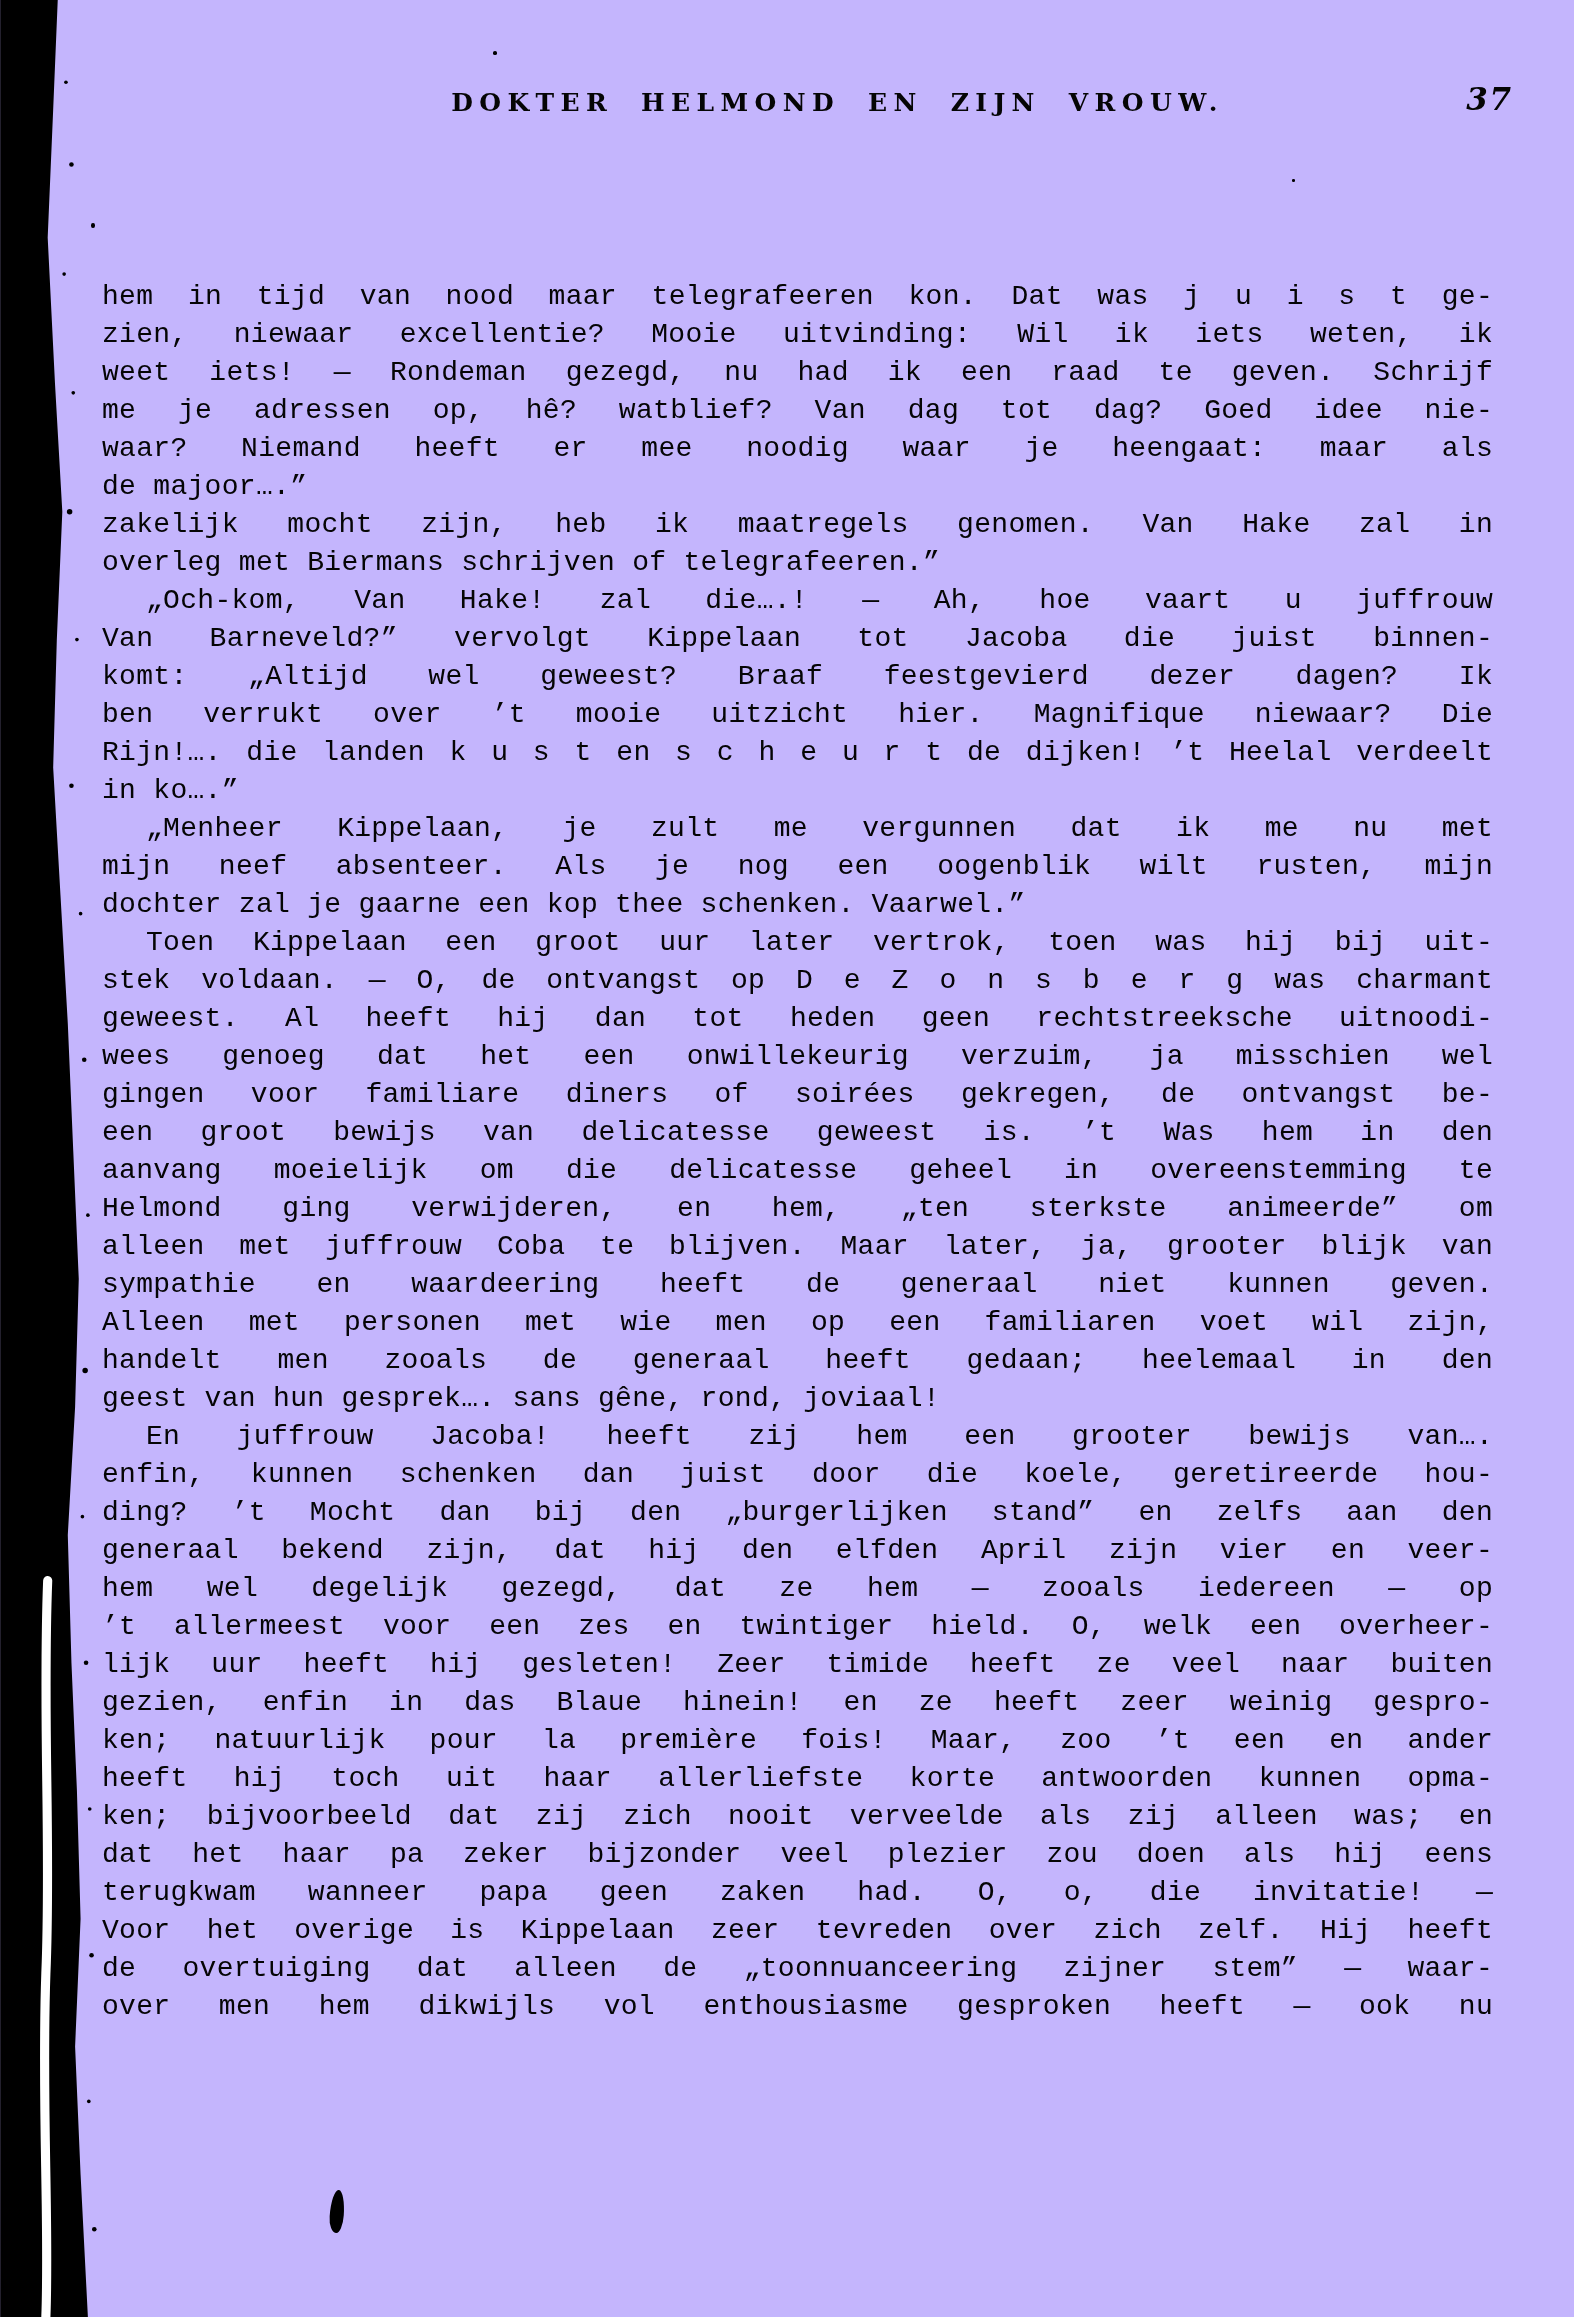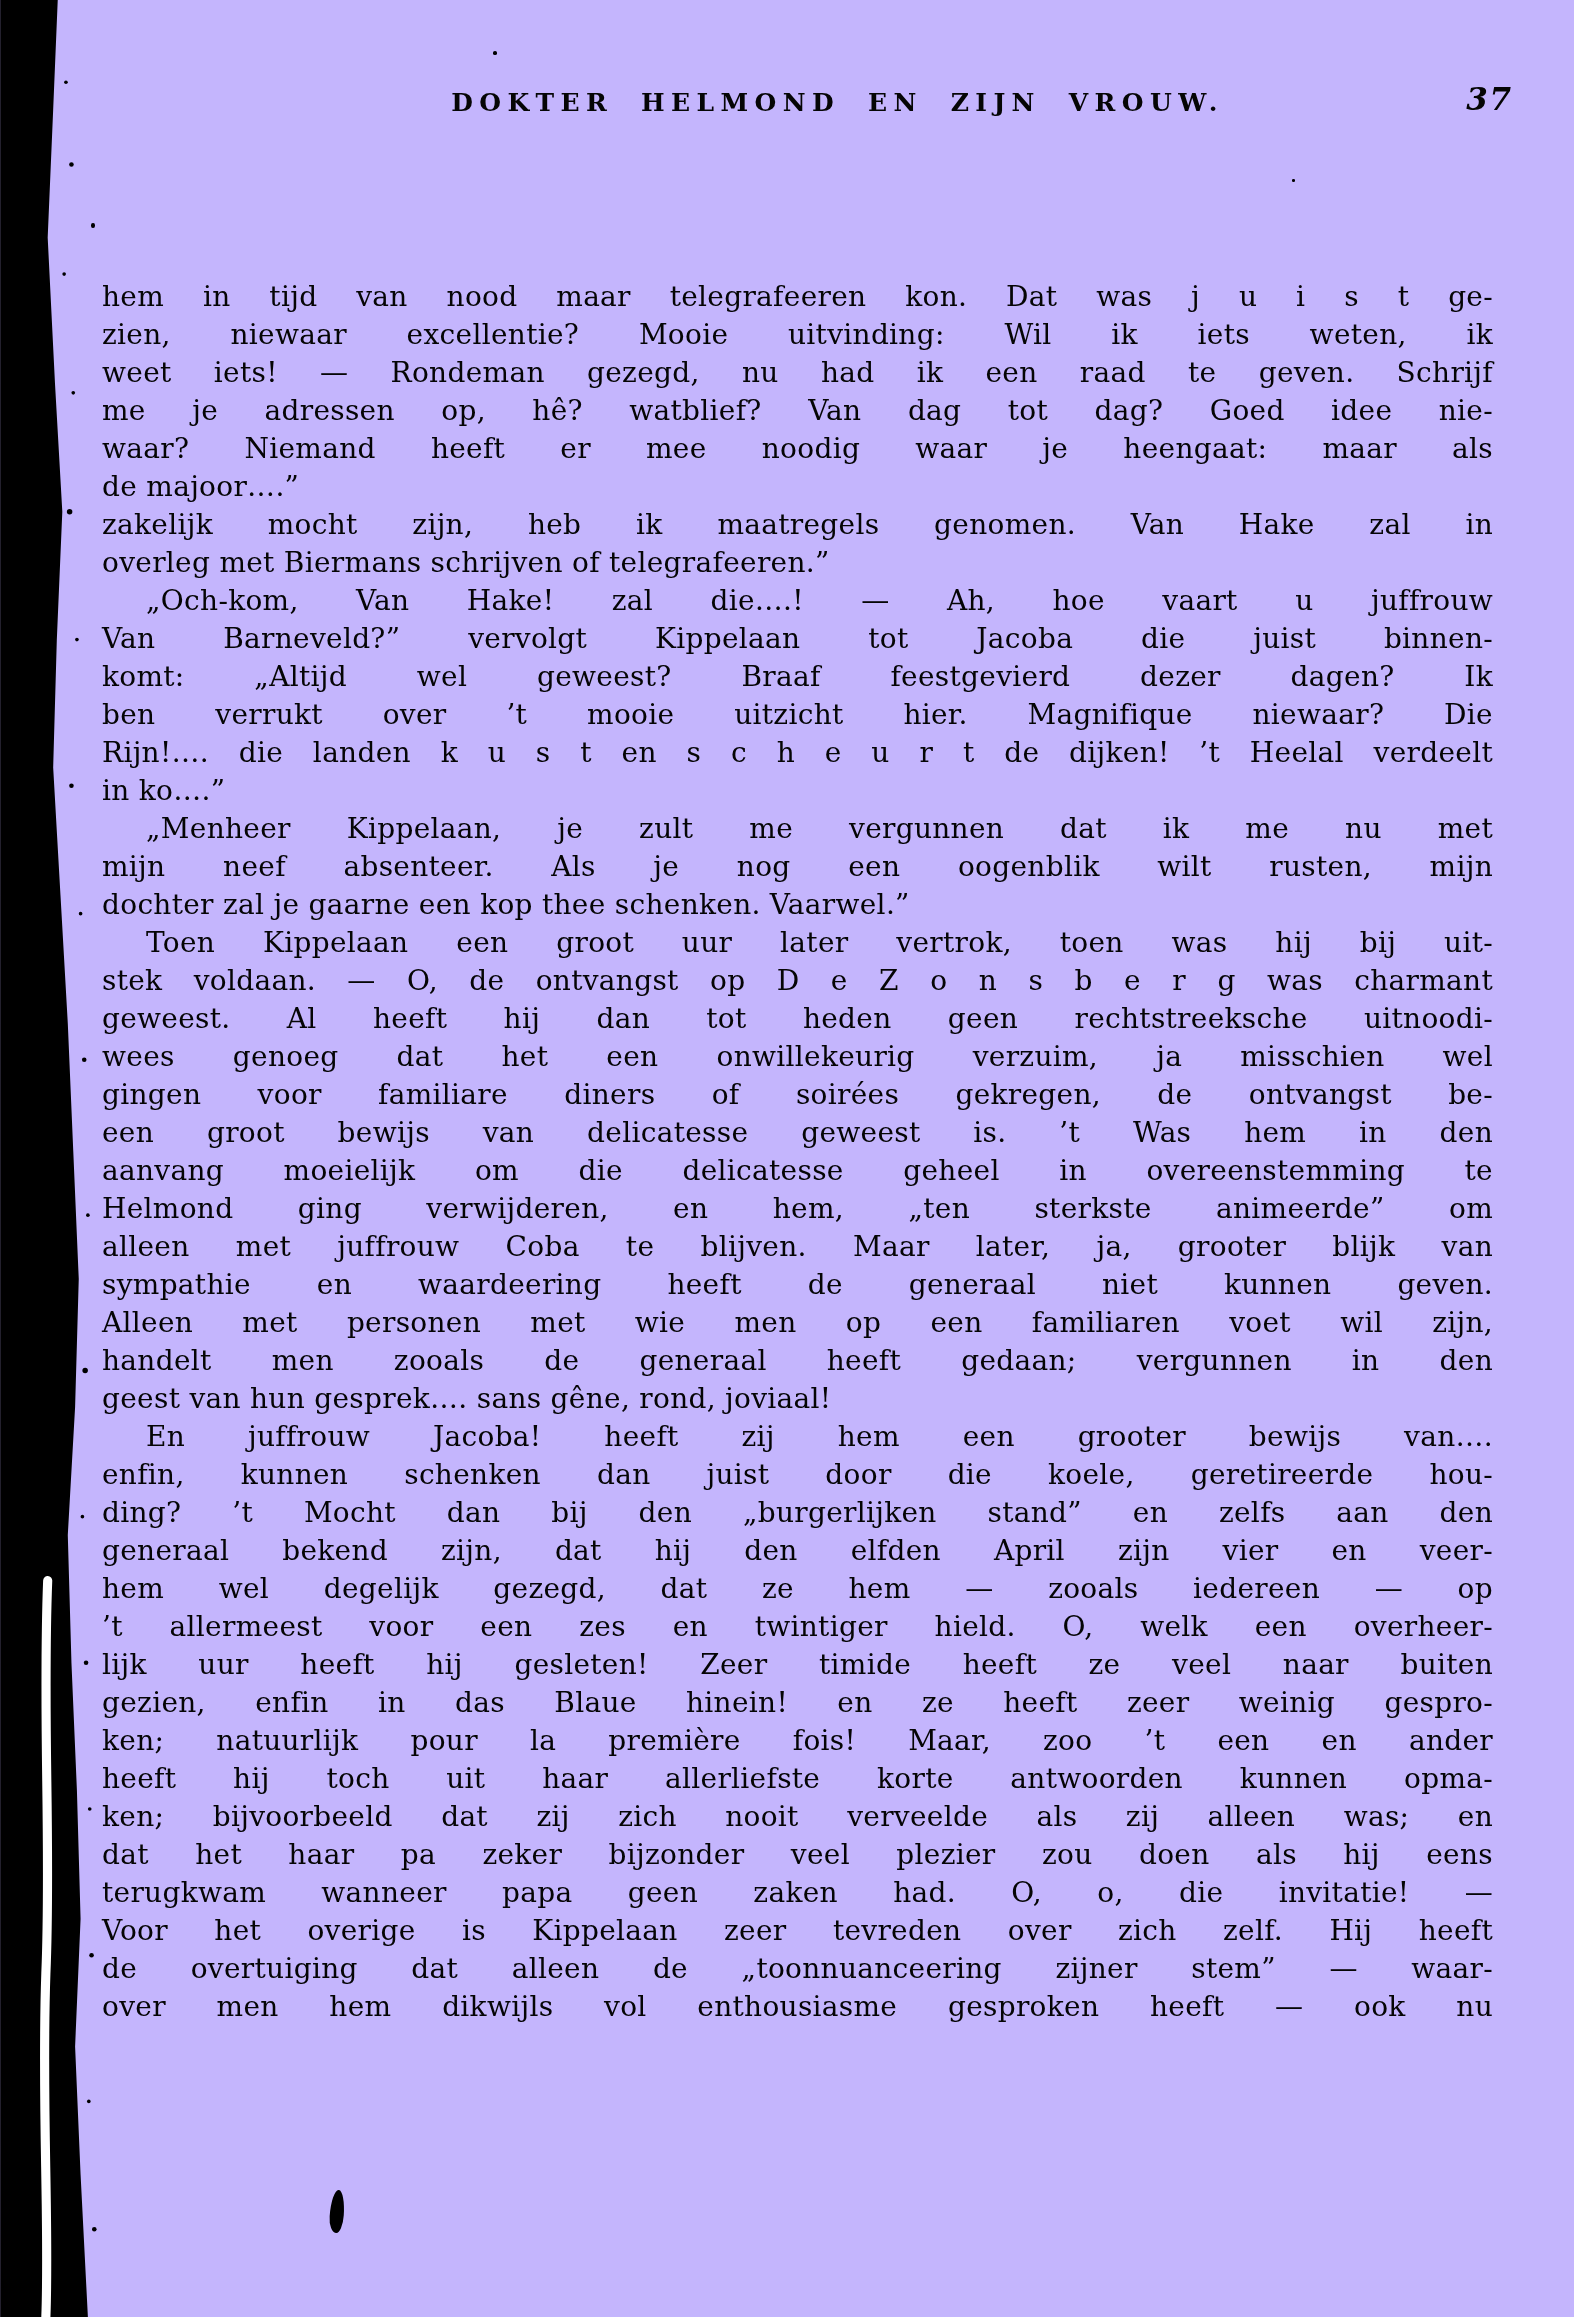--- a/index.html
+++ b/index.html
@@ -28,21 +28,21 @@
   }
   .text-block{
     position:absolute;left:102px;top:278px;width:1391px;
     font-size:28px;line-height:38px;
     letter-spacing:0.3px;
   }
   .line{
     text-align:justify;
     -moz-text-align-last:justify;
     text-align-last:justify;
-    height:38px;overflow:visible;
+    height:38px;overflow:visible;font-family:Liberation Mono, monospace;
   }
   .line.no-just{
     -moz-text-align-last:left;
     text-align-last:left;
   }
   .line.indent{text-indent:44px;}
   .ink-blot{
     position:absolute;left:330px;top:2190px;width:13.7px;height:43px;
     background:#000;
     border-radius:52% 48% 46% 54% / 62% 58% 42% 38%;
@@ -123,21 +123,21 @@
         <div class="line">stek voldaan. — O, de ontvangst op D e Z o n s b e r g was charmant</div>
         <div class="line">geweest. Al heeft hij dan tot heden geen rechtstreeksche uitnoodi-</div>
         <div class="line">wees genoeg dat het een onwillekeurig verzuim, ja misschien wel</div>
         <div class="line">gingen voor familiare diners of soirées gekregen, de ontvangst be-</div>
         <div class="line">een groot bewijs van delicatesse geweest is. ’t Was hem in den</div>
         <div class="line">aanvang moeielijk om die delicatesse geheel in overeenstemming te</div>
         <div class="line">Helmond ging verwijderen, en hem, „ten sterkste animeerde” om</div>
         <div class="line">alleen met juffrouw Coba te blijven. Maar later, ja, grooter blijk van</div>
         <div class="line">sympathie en waardeering heeft de generaal niet kunnen geven.</div>
         <div class="line">Alleen met personen met wie men op een familiaren voet wil zijn,</div>
-        <div class="line">handelt men zooals de generaal heeft gedaan; vergunnen in den</div>
+        <div class="line">handelt men zooals de generaal heeft gedaan; heelemaal in den</div>
         <div class="line no-just">geest van hun gesprek…. sans gêne, rond, joviaal!</div>
       </div>
       <div class="paragraph">
         <div class="line indent">En juffrouw Jacoba! heeft zij hem een grooter bewijs van….</div>
         <div class="line">enfin, kunnen schenken dan juist door die koele, geretireerde hou-</div>
         <div class="line">ding? ’t Mocht dan bij den „burgerlijken stand” en zelfs aan den</div>
         <div class="line">generaal bekend zijn, dat hij den elfden April zijn vier en veer-</div>
         <div class="line">hem wel degelijk gezegd, dat ze hem — zooals iedereen — op</div>
         <div class="line">’t allermeest voor een zes en twintiger hield. O, welk een overheer-</div>
         <div class="line">lijk uur heeft hij gesleten! Zeer timide heeft ze veel naar buiten</div>

